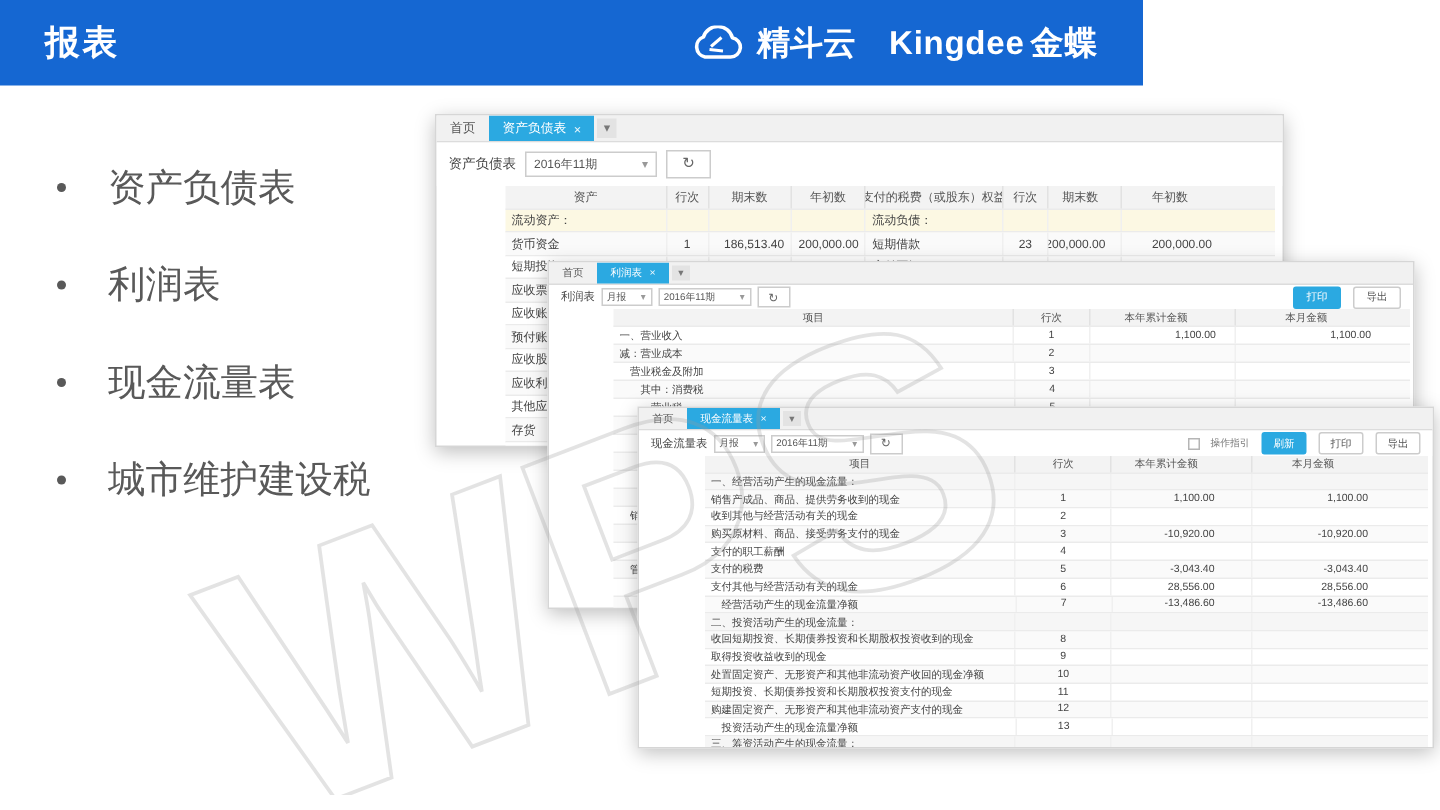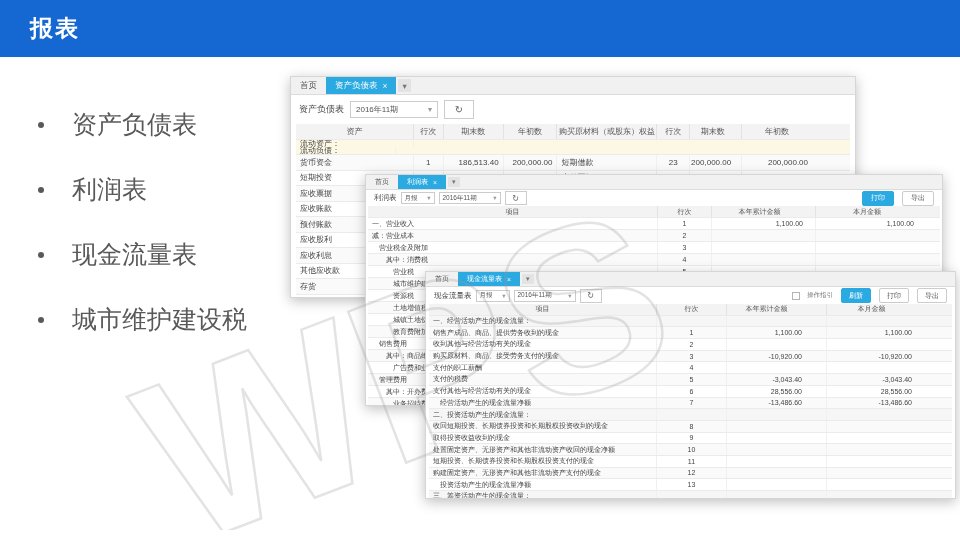--- a/index.html
+++ b/index.html
@@ -1,19 +1,19 @@
 <!DOCTYPE html>
 <html><head>
 <meta charset="utf-8">
 <style>
   html,body{margin:0;padding:0;background:#888;}
   .slide{position:relative;width:960px;height:540px;background:#fff;overflow:hidden;
          font-family:"Liberation Sans","DejaVu Sans",sans-serif;}
   
-  .topbar{position:absolute;left:0;top:0;width:960px;height:57px;background:#1567d2;
+  .topbar{position:absolute;left:0;top:0;width:762px;height:57px;background:#1567d2;
           display:flex;align-items:center;justify-content:space-between;
           padding:12px 30px;box-sizing:border-box;z-index:5;}
   .topbar .title{color:#fff;font-size:23px;font-weight:bold;letter-spacing:2px;}
   .brand{display:flex;align-items:center;gap:22px;color:#fff;}
   .brand .jdy{display:flex;align-items:center;gap:7px;font-size:22px;font-weight:bold;}
   .brand .kd{font-size:22px;font-weight:bold;letter-spacing:0.5px;}
   .brand .kd .cn{margin-left:4px;}
   
   .bullets{position:absolute;left:38px;top:92px;z-index:6;}
   .bullet{display:flex;align-items:center;height:65px;}
@@ -37,23 +37,23 @@
   .caret{color:#999;margin-left:3px;}
   .btnr{border:1px solid #ccc;background:#fff;color:#666;display:flex;align-items:center;
         justify-content:center;flex:none;}
   .btn{border:1px solid #ccc;background:#fff;color:#555;display:flex;align-items:center;
        justify-content:center;border-radius:2px;flex:none;}
   .btn.primary{background:#2ba9e1;border-color:#2ba9e1;color:#fff;}
   .spacer{flex:1;}
   .chk{border:1px solid #b5b5b5;background:#fff;flex:none;}
   .guide{color:#777;flex:none;}
   
-  .trow{display:flex;border-bottom:1px solid #ebebeb;background:#fff;}
+  .trow{display:flex;border-bottom:1px solid #ebebeb;background:#fff;margin-left:41px;}
   .trow.alt{background:#fafafa;text-align:center;}
-  .trow.yellow{background:#fcf8e3;flex-direction:column;}
+  .trow.yellow{background:#fcf8e3;}
   .trow.section{background:#f6f6f6;}
   .thead{background:#f3f3f3;}
   .thead .tcell{color:#555;justify-content:center !important;border-right:1px solid #e2e2e2;}
   .tcell{box-sizing:border-box;display:flex;align-items:center;padding:0 4px;overflow:hidden;
          white-space:nowrap;border-right:1px solid #f0f0f0;color:#444;}
   
   .win1{left:290px;top:76px;width:566px;height:222px;z-index:10;font-size:8px;}
   .win1 .tabbar{height:17px;font-size:8.5px;}
   .win1 .toolbar{height:29px;gap:6px;}
   .win1 .tlabel{font-size:9px;}
@@ -100,20 +100,32 @@
   .win3 .c2{width:100px;justify-content:flex-end;padding-right:24px;}
   .win3 .c3{width:125px;justify-content:flex-end;padding-right:40px;border-right:none;}
 </style>
 </head>
 <body>
 
 <div class="slide">
 
   <div class="topbar">
     <div class="title">报表</div>
+    <div class="brand">
+      <span class="jdy">
+        <svg width="38" height="24" viewBox="0 0 38 24">
+          <path d="M10 21 h17 a6.5 6.5 0 0 0 1.2 -12.9 A10 10 0 0 0 9 7.6 7 7 0 0 0 10 21 Z" fill="none" stroke="#ffffff" stroke-width="2.4" stroke-linejoin="round"></path>
+          <path d="M14 14 l7 -6 M13 16 l9 1" stroke="#ffffff" stroke-width="2" fill="none"></path>
+        </svg>
+        <span>精斗云</span>
+      </span>
+      <span class="kd">
+        <span>Kingdee</span><span class="cn">金蝶</span>
+      </span>
+    </div>
   </div>
 
   <div class="bullets">
     <div class="bullet">
       <span class="dot"></span>
       <span class="bl">资产负债表</span>
     </div>
     <div class="bullet">
       <span class="dot"></span>
       <span class="bl">利润表</span>
@@ -144,21 +156,21 @@
         <span class="caret">▾</span>
       </div>
       <div class="btnr">↻</div>
     </div>
     <div class="table">
         <div class="trow thead">
           <div class="tcell c0">资产</div>
           <div class="tcell c1">行次</div>
           <div class="tcell c2">期末数</div>
           <div class="tcell c3">年初数</div>
-          <div class="tcell c4">购买原材料（或股东）权益</div>
+          <div class="tcell c4">支付的税费（或股东）权益</div>
           <div class="tcell c5">行次</div>
           <div class="tcell c6">期末数</div>
           <div class="tcell c7">年初数</div>
         </div>
         <div class="trow yellow">
           <div class="tcell c0">流动资产：</div>
           <div class="tcell c1"></div>
           <div class="tcell c2"></div>
           <div class="tcell c3"></div>
           <div class="tcell c4">流动负债：</div>

